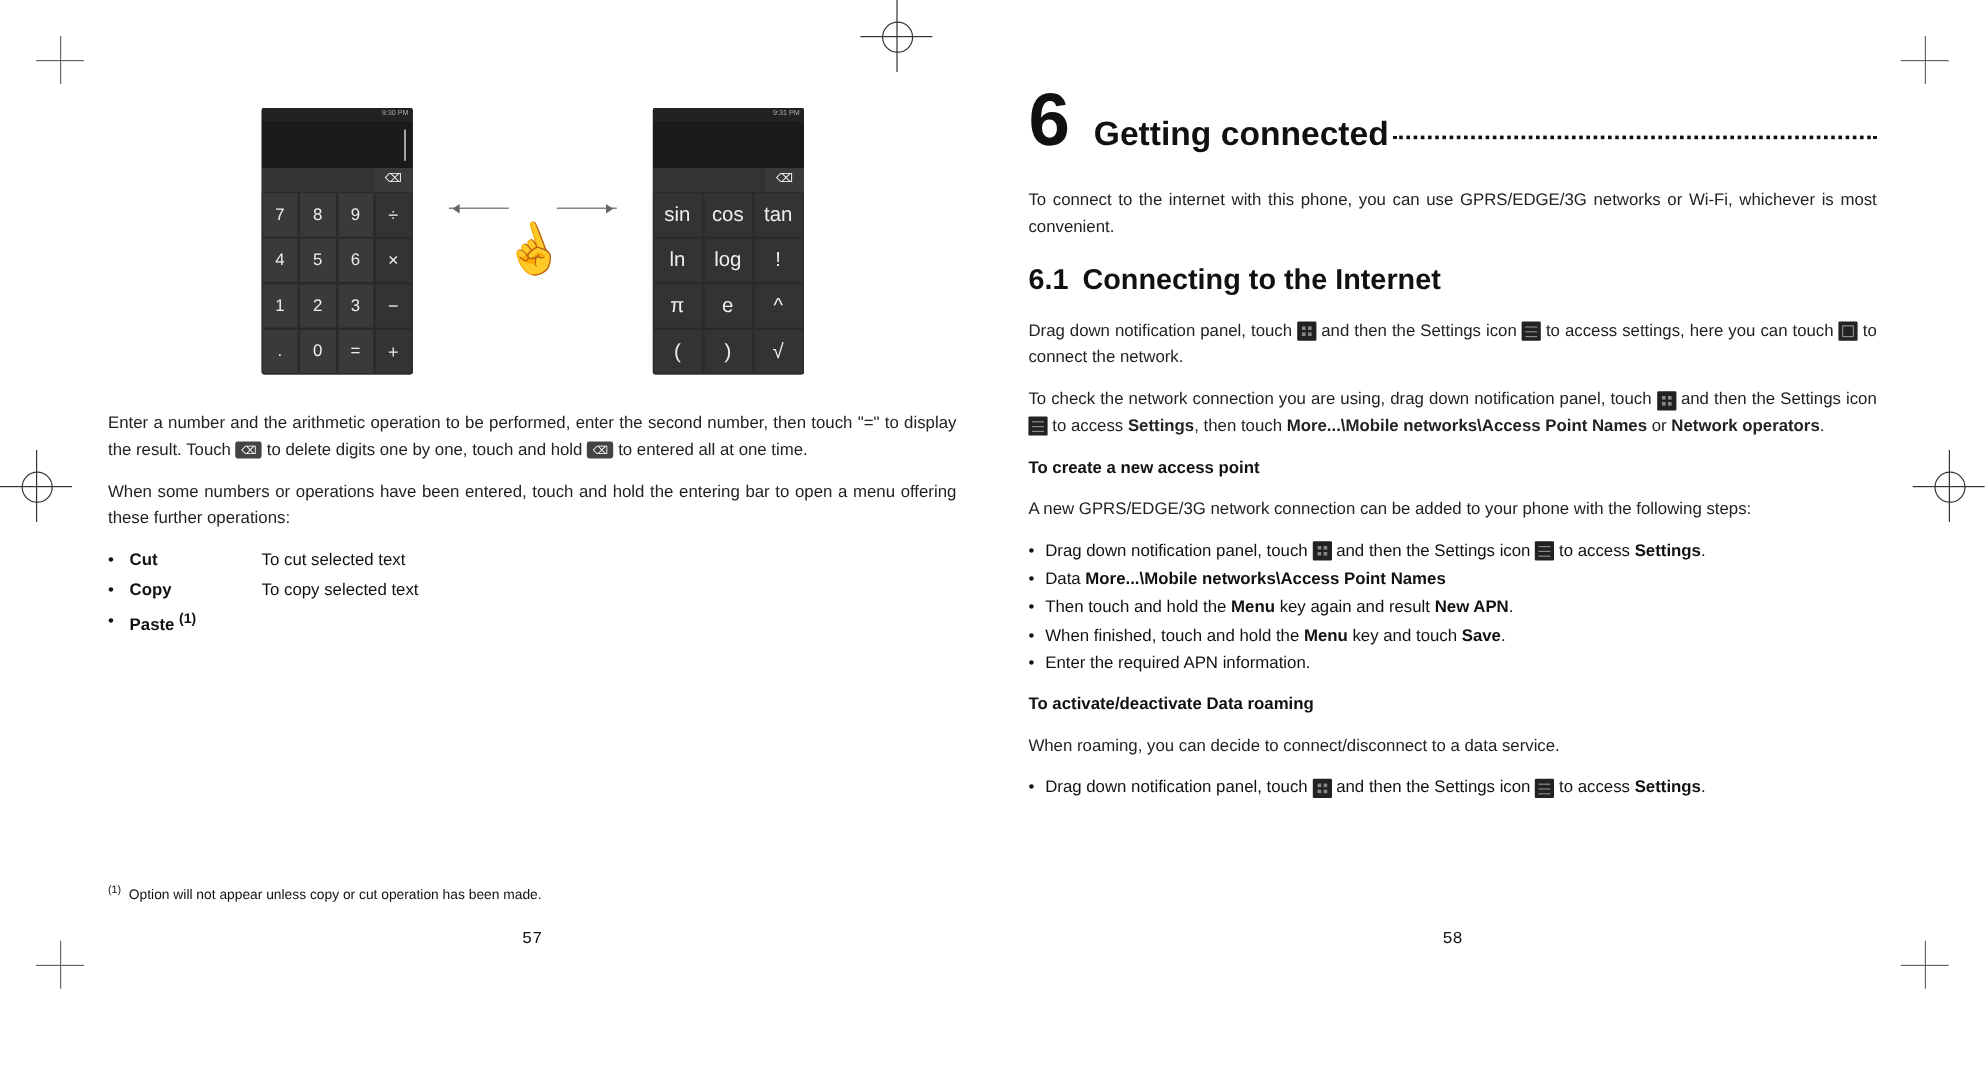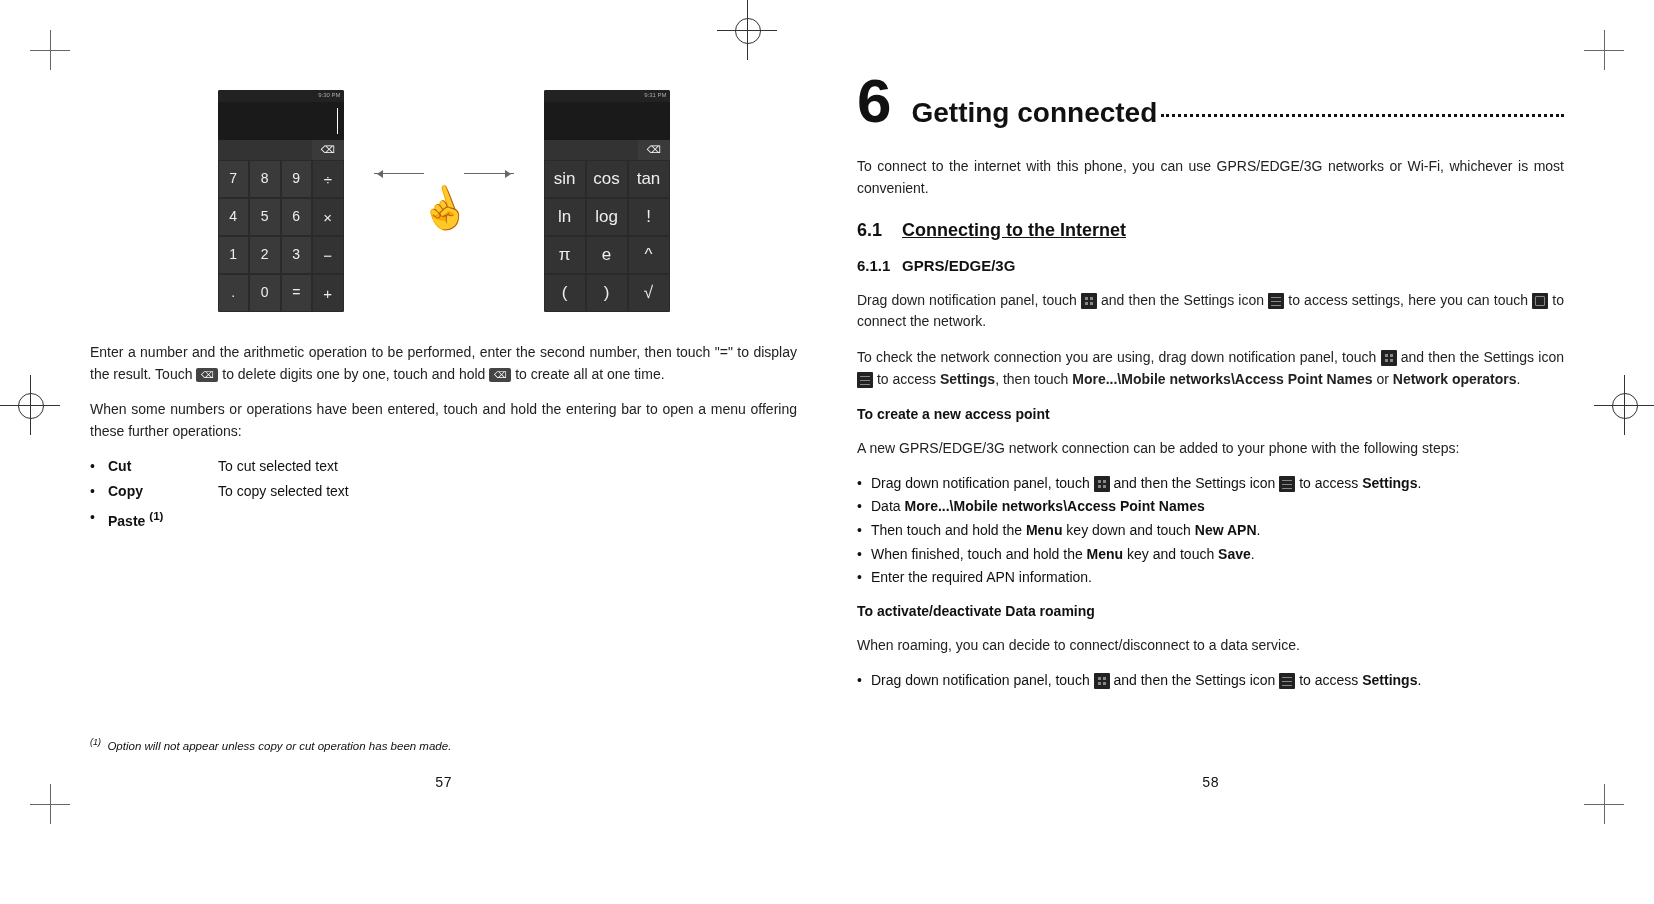--- a/index.html
+++ b/index.html
@@ -198,21 +198,20 @@
     font-size: 14px;
   }
   .op-row .bullet { width:18px; }
   .op-row .term { width: 110px; font-weight:bold;}
   .op-row .desc { flex:1; }
   .footnote {
     position:absolute;
     bottom:10px;
     left:0;
     font-size:11.5px;
-    font-style:italic;
   }
   .footnote sup { font-size:9px; vertical-align: super;}
 
   .del-icon {
     display:inline-block;
     width:22px;height:14px;
     background:#444;
     vertical-align:middle;
     position:relative;
     color:#fff;
@@ -246,24 +245,23 @@
     white-space:nowrap;
   }
   .chapter-dots {
     flex:1;
     border-bottom: 3px dotted #111;
     margin-left:4px;
     position:relative;
     top:-5px;
   }
   .h2 {
-    font-size: 18px;
+    font-size: 24px;
     font-weight:bold;
     margin: 18px 0 10px;
-    text-decoration: underline;
   }
   .h2 .num { display:inline-block; width:45px;}
   .h3 {
     font-size: 15px;
     font-weight:bold;
     margin: 12px 0 8px;
   }
   .h3 .num { display:inline-block; width:45px;}
   .h4 {
     font-size: 14px;
@@ -403,21 +401,21 @@
             <div class="k">√</div>
           </div>
       </div>
     </div>
 
     <p class="body-text">
       <span>Enter a number and the arithmetic operation to be performed, enter the second number, then touch "=" to display the result. Touch </span>
       <span class="del-icon">⌫</span>
       <span> to delete digits one by one, touch and hold </span>
       <span class="del-icon">⌫</span>
-      <span> to create all at one time.</span>
+      <span> to entered all at one time.</span>
     </p>
 
     <p class="body-text">When some numbers or operations have been entered, touch and hold the entering bar to open a menu offering these further operations:</p>
 
     <div class="op-list" id="op-list">
         <div class="op-row">
           <span class="bullet">•</span>
           <span class="term">Cut</span>
           <span class="desc">To cut selected text</span>
         </div>
@@ -445,38 +443,35 @@
         <span class="chapter-title">Getting connected</span>
         <span class="chapter-dots"></span>
       </div>
     </div>
 
     <p class="body-text">To connect to the internet with this phone, you can use GPRS/EDGE/3G networks or Wi-Fi, whichever is most convenient.</p>
 
     <div class="h2">
       <span class="num">6.1</span><span>Connecting to the Internet</span>
     </div>
-    <div class="h3">
-      <span class="num">6.1.1</span><span>GPRS/EDGE/3G</span>
-    </div>
 
     <p class="body-text">
       <span>Drag down notification panel, touch </span><span class="inline-icon grid"></span><span> and then the Settings icon </span><span class="inline-icon sliders"></span><span> to access settings, here you can touch </span><span class="inline-icon card"></span><span> to connect the network.</span>
     </p>
 
     <p class="body-text">
       <span>To check the network connection you are using, drag down notification panel, touch </span><span class="inline-icon grid"></span><span> and then the Settings icon </span><span class="inline-icon sliders"></span><span> to access </span><b>Settings</b><span>, then touch </span><b>More...\Mobile networks\Access Point Names</b><span> or </span><b>Network operators</b><span>.</span>
     </p>
 
     <div class="h4">To create a new access point</div>
     <p class="body-text">A new GPRS/EDGE/3G network connection can be added to your phone with the following steps:</p>
     <ul class="ul">
       <li><span>Drag down notification panel, touch </span><span class="inline-icon grid"></span><span> and then the Settings icon </span><span class="inline-icon sliders"></span><span> to access </span><b>Settings</b><span>.</span></li>
       <li><span>Data </span><b>More...\Mobile networks\Access Point Names</b></li>
-      <li><span>Then touch and hold the </span><b>Menu</b><span> key down and touch </span><b>New APN</b><span>.</span></li>
+      <li><span>Then touch and hold the </span><b>Menu</b><span> key again and result </span><b>New APN</b><span>.</span></li>
       <li><span>When finished, touch and hold the </span><b>Menu</b><span> key and touch </span><b>Save</b><span>.</span></li>
       <li>Enter the required APN information.</li>
     </ul>
 
     <div class="h4">To activate/deactivate Data roaming</div>
     <p class="body-text">When roaming, you can decide to connect/disconnect to a data service.</p>
     <ul class="ul">
       <li><span>Drag down notification panel, touch </span><span class="inline-icon grid"></span><span> and then the Settings icon </span><span class="inline-icon sliders"></span><span> to access </span><b>Settings</b><span>.</span></li>
     </ul>
 

